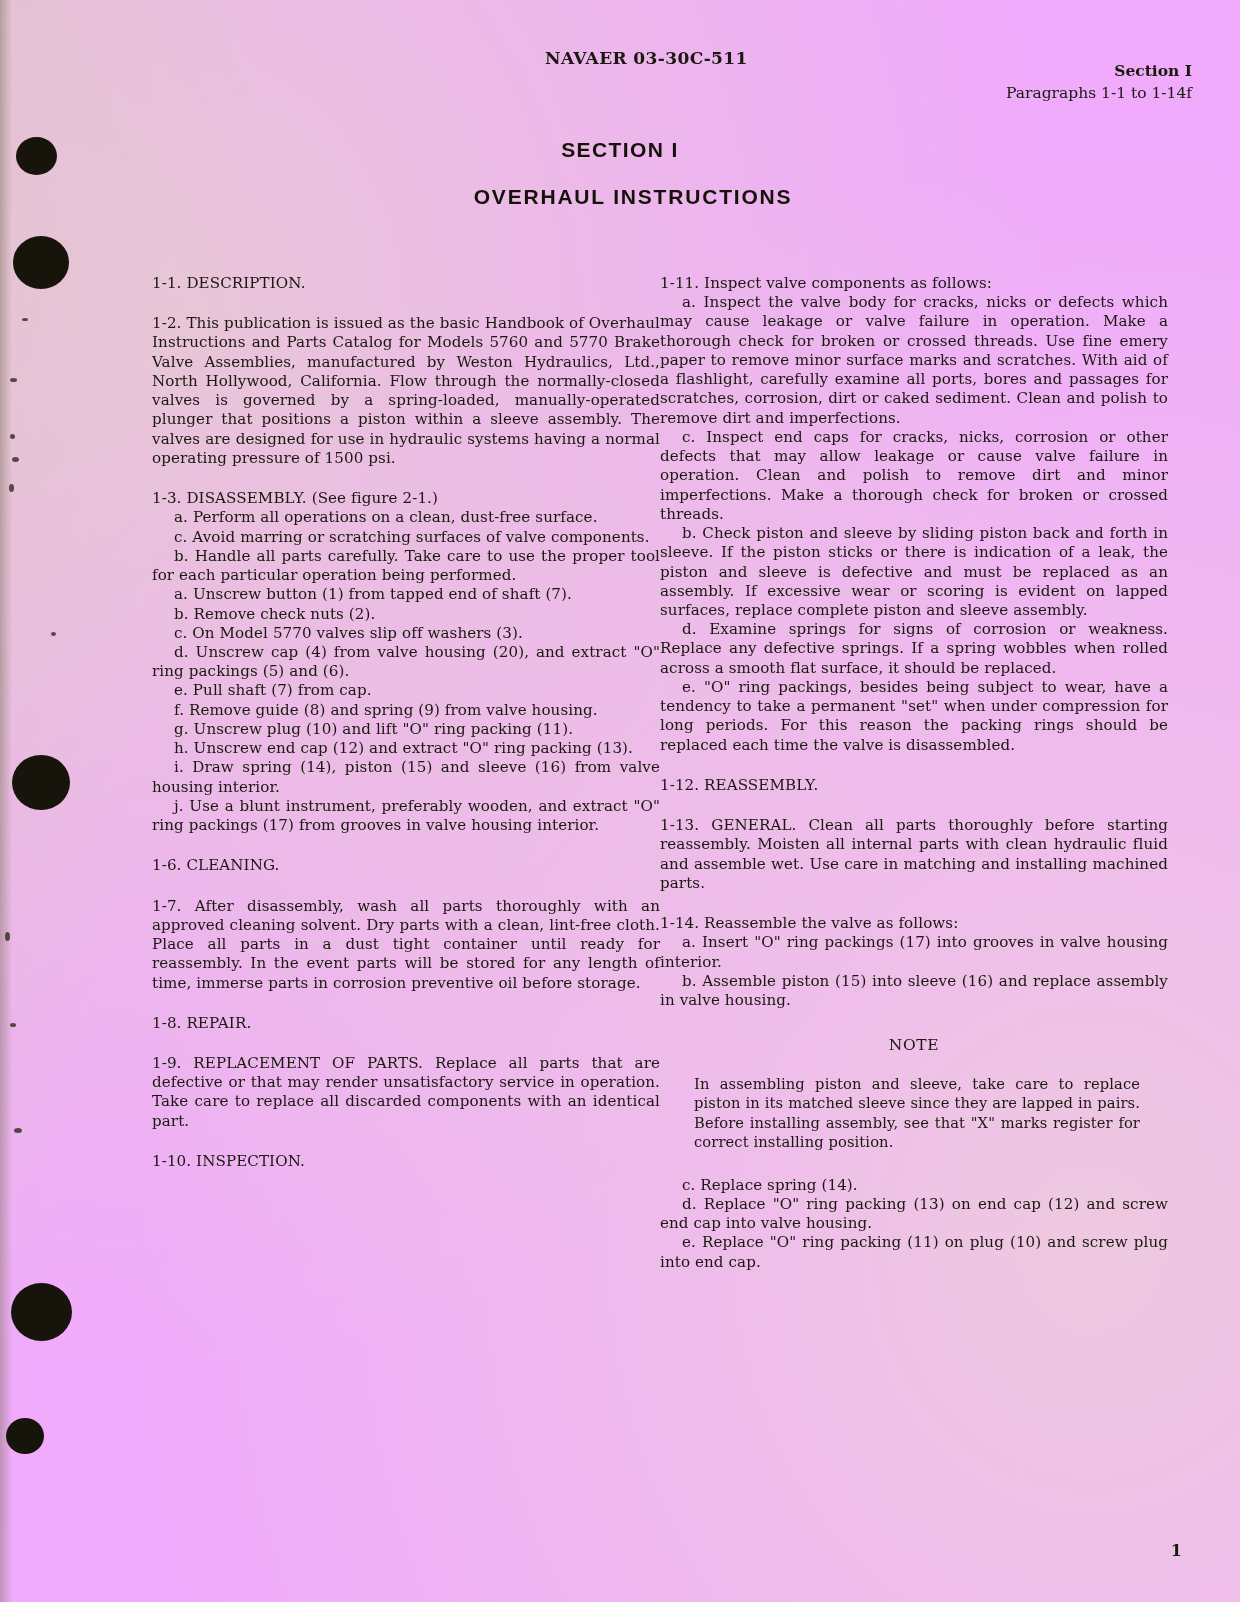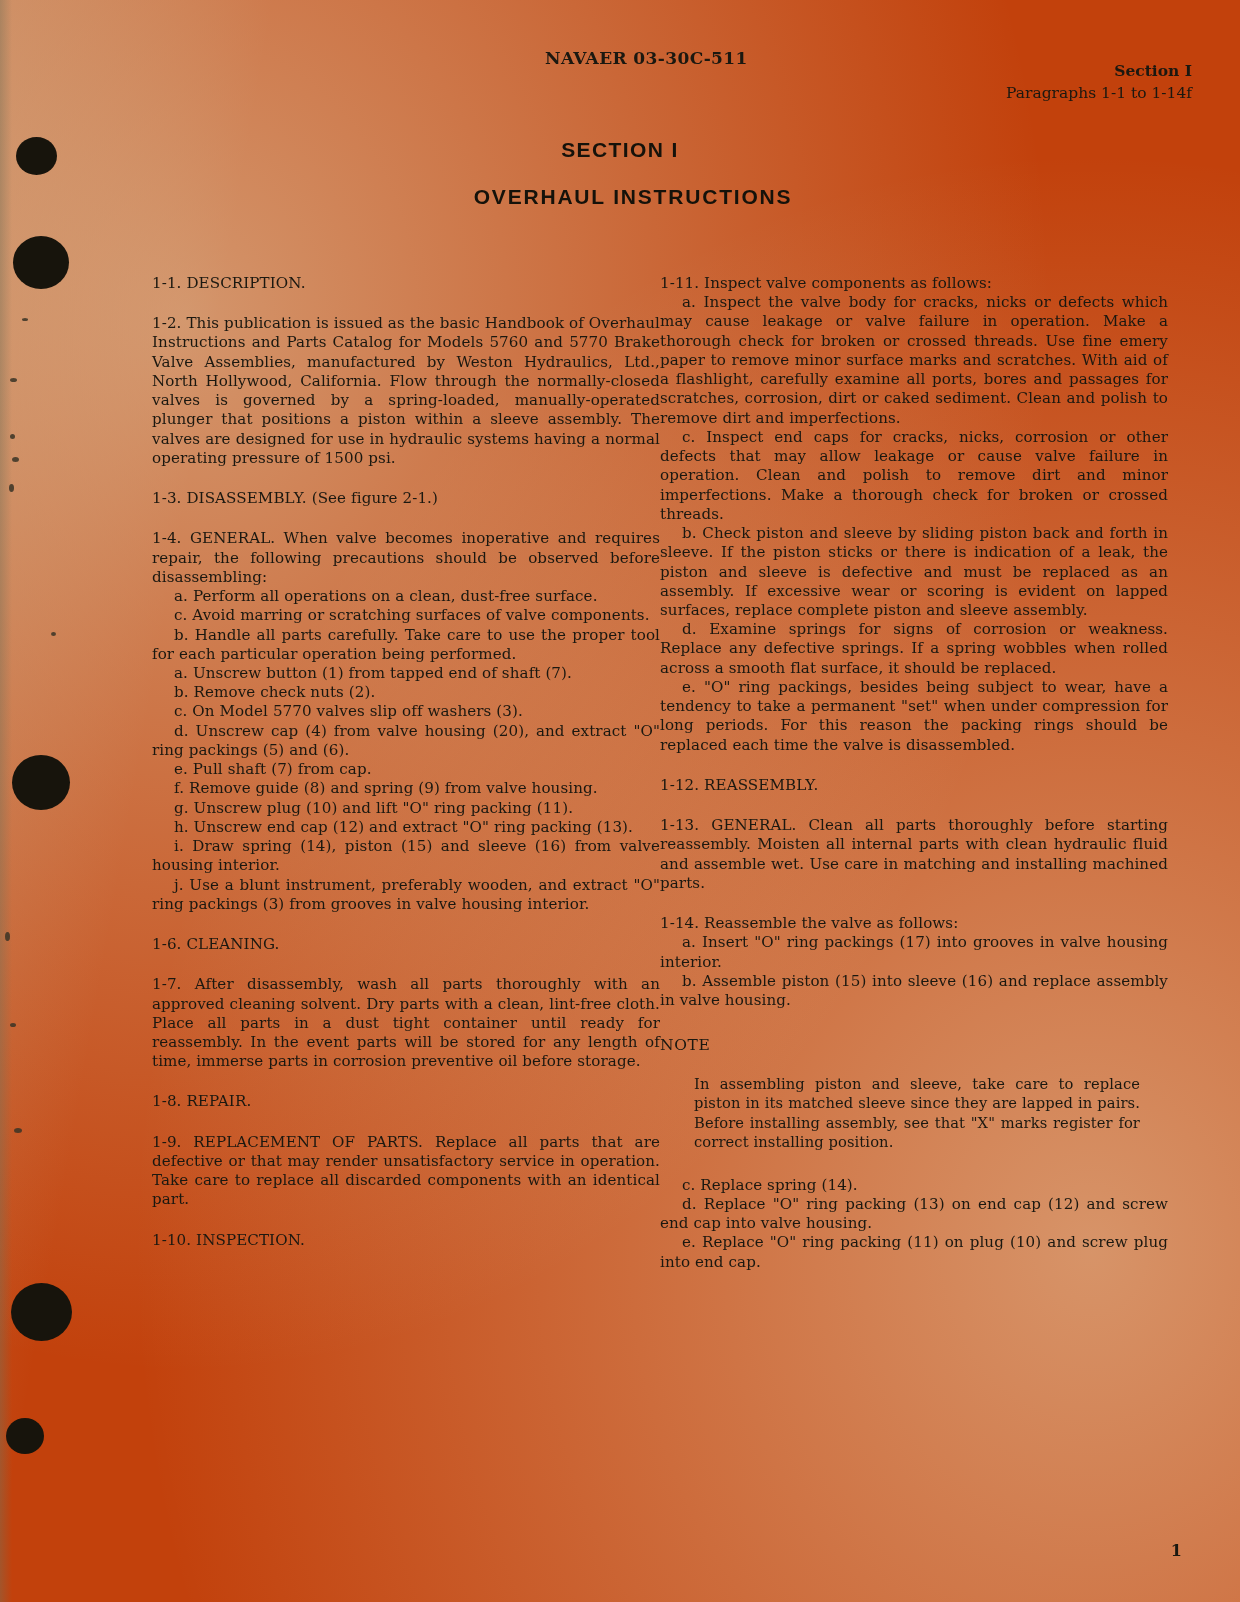--- a/index.html
+++ b/index.html
@@ -4,21 +4,21 @@
 <style>
   html, body {
     margin: 0;
     padding: 0;
     background: #6a6a6a;
   }
   .page {
     position: relative;
     width: 1240px;
     height: 1602px;
-    background: #c2410c;
+    background: #f0abfc;
     overflow: hidden;
     font-family: "DejaVu Serif", serif;
     color: #1b1810;
   }
   
   .page::before {
     content: "";
     position: absolute;
     inset: 0;
     background:
@@ -109,20 +109,21 @@
     letter-spacing: 0.1px;
   }
   p.head { margin-top: 21px; }
   p.para { margin-top: 21px; }
   p.sub  { text-indent: 22px; }
   p.ital { }
 
   
   .note-title {
     margin-top: 26px;
+    text-align: center;
     font-size: 15.5px;
     letter-spacing: 0.6px;
   }
   .note-body {
     margin-top: 18px;
     margin-left: 34px;
     margin-right: 28px;
     font-size: 14.7px;
     line-height: 1.32;
     text-align: justify;
@@ -174,34 +175,33 @@
     <div class="title-main">SECTION I</div>
     <div class="title-sub">OVERHAUL INSTRUCTIONS</div>
   </div>
 
   <div class="columns">
 
     <div class="col">
       <p class="head" style="margin-top:0">1-1.  DESCRIPTION.</p>
       <p class="para">1-2.  This publication is issued as the basic Handbook of Overhaul Instructions and Parts Catalog for Models 5760 and 5770 Brake Valve Assemblies, manufactured by Weston Hydraulics, Ltd., North Hollywood, California. Flow through the normally-closed valves is governed by a spring-loaded, manually-operated plunger that positions a piston within a sleeve assembly.  The valves are designed for use in hydraulic systems having a normal operating pressure of 1500 psi.</p>
       <p class="para">1-3.  DISASSEMBLY.  (See figure 2-1.)</p>
-      <p class="para">1-4.  GENERAL.  When valve becomes inoperative and requires repair, the following precautions should be observed before disassembling:</p>
       <p class="sub">a.  Perform all operations on a clean, dust-free surface.</p>
       <p class="sub">c.  Avoid marring or scratching surfaces of valve components.</p>
       <p class="sub">b.  Handle all parts carefully.  Take care to use the proper tool for each particular operation being performed.</p>
       <p class="sub">a.  Unscrew button (1) from tapped end of shaft (7).</p>
       <p class="sub">b.  Remove check nuts (2).</p>
       <p class="sub">c.  On Model 5770 valves slip off washers (3).</p>
       <p class="sub">d.  Unscrew cap (4) from valve housing (20), and extract "O" ring packings (5) and (6).</p>
       <p class="sub">e.  Pull shaft (7) from cap.</p>
       <p class="sub">f.  Remove guide (8) and spring (9) from valve housing.</p>
       <p class="sub">g.  Unscrew plug (10) and lift "O" ring packing (11).</p>
       <p class="sub ital">h.  Unscrew end cap (12) and extract "O" ring packing (13).</p>
       <p class="sub">i.  Draw spring (14), piston (15) and sleeve (16) from valve housing interior.</p>
-      <p class="sub">j.  Use a blunt instrument, preferably wooden, and extract "O" ring packings (3) from grooves in valve housing interior.</p>
+      <p class="sub">j.  Use a blunt instrument, preferably wooden, and extract "O" ring packings (17) from grooves in valve housing interior.</p>
       <p class="para">1-6.  CLEANING.</p>
       <p class="para">1-7.  After disassembly, wash all parts thoroughly with an approved cleaning solvent.  Dry parts with a clean, lint-free cloth.  Place all parts in a dust tight container until ready for reassembly.  In the event parts will be stored for any length of time, immerse parts in corrosion preventive oil before storage.</p>
       <p class="para">1-8.  REPAIR.</p>
       <p class="para">1-9.  REPLACEMENT OF PARTS.  Replace all parts that are defective or that may render unsatisfactory service in operation.  Take care to replace all discarded components with an identical part.</p>
       <p class="para">1-10.  INSPECTION.</p>
     </div>
 
     <div class="col">
       <p class="head" style="margin-top:0">1-11.  Inspect valve components as follows:</p>
       <p class="sub">a.  Inspect the valve body for cracks, nicks or defects which may cause leakage or valve failure in operation. Make a thorough check for broken or crossed threads. Use fine emery paper to remove minor surface marks and scratches.  With aid of a flashlight, carefully examine all ports, bores and passages for scratches, corrosion, dirt or caked sediment.  Clean and polish to remove dirt and imperfections.</p>

